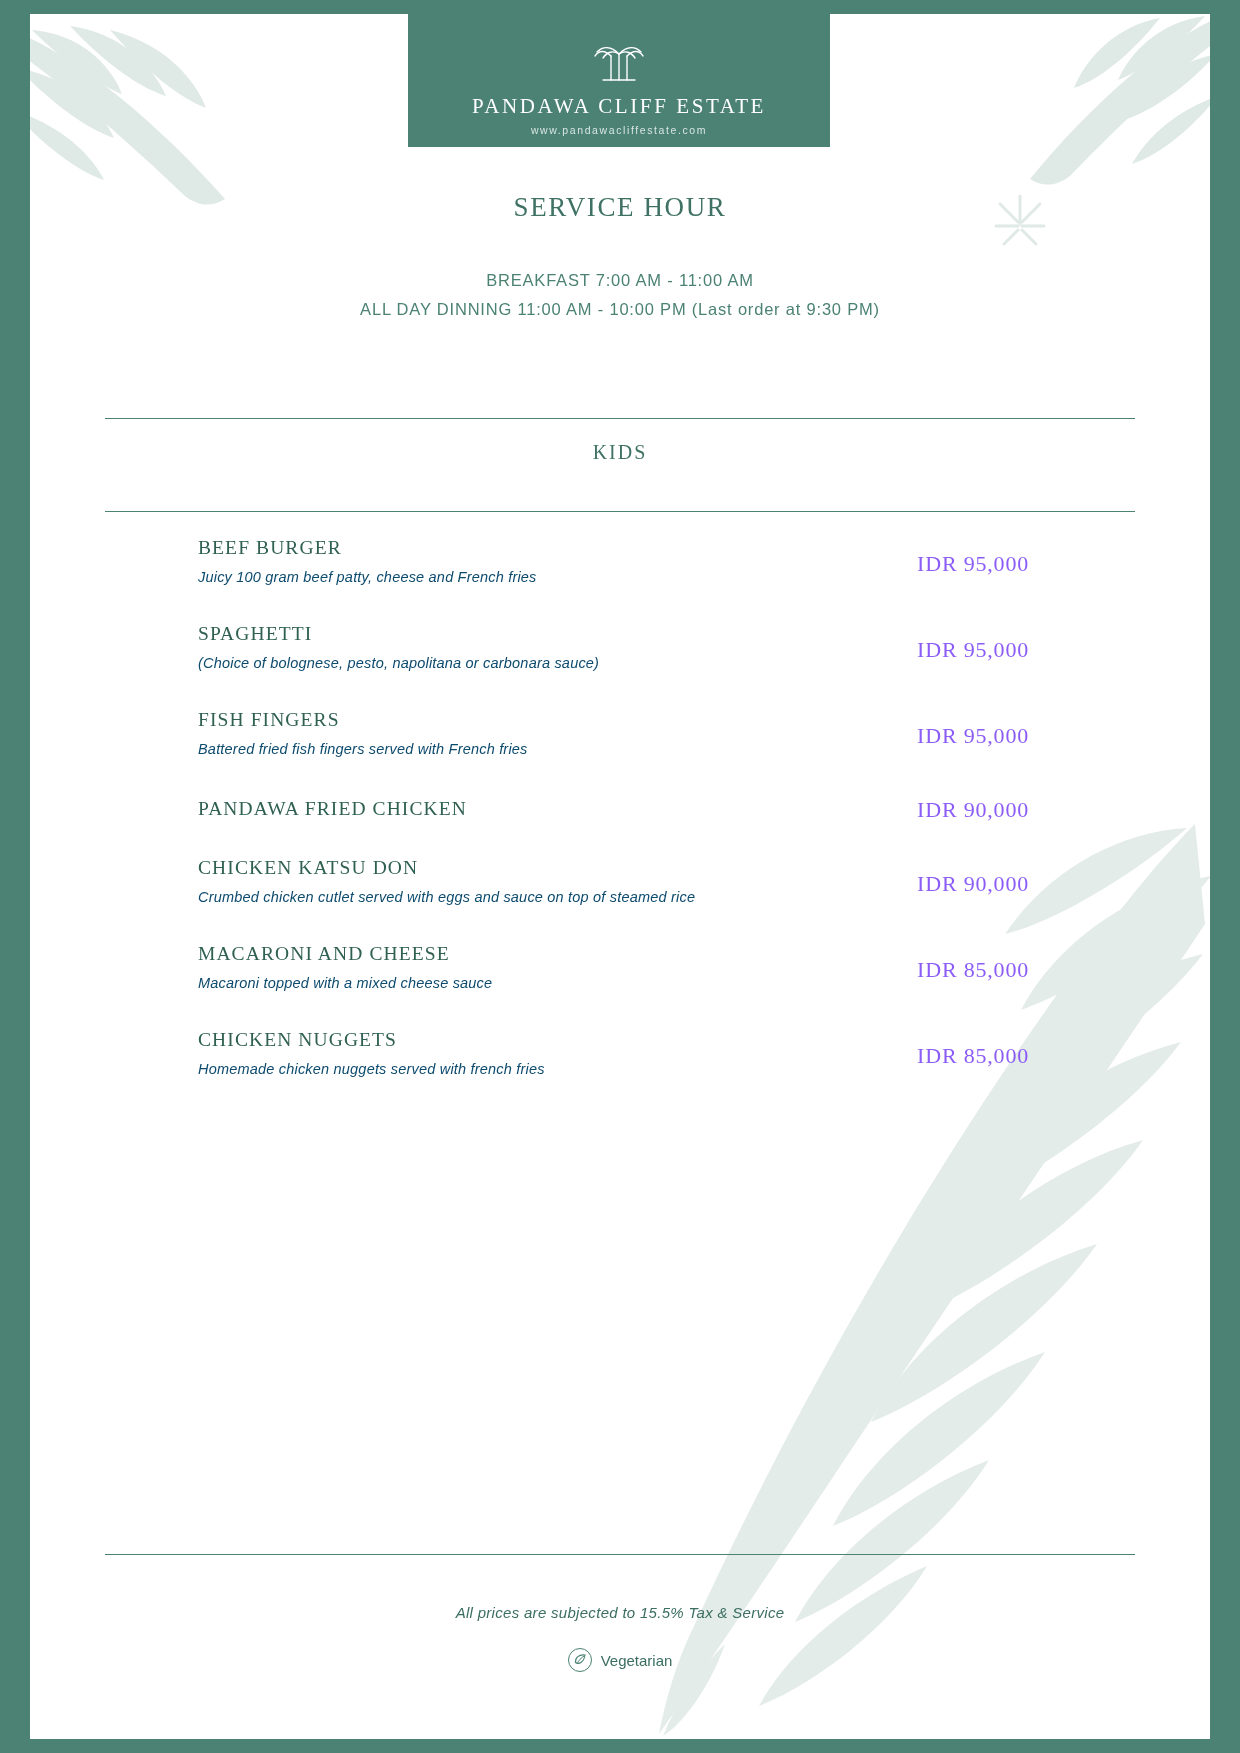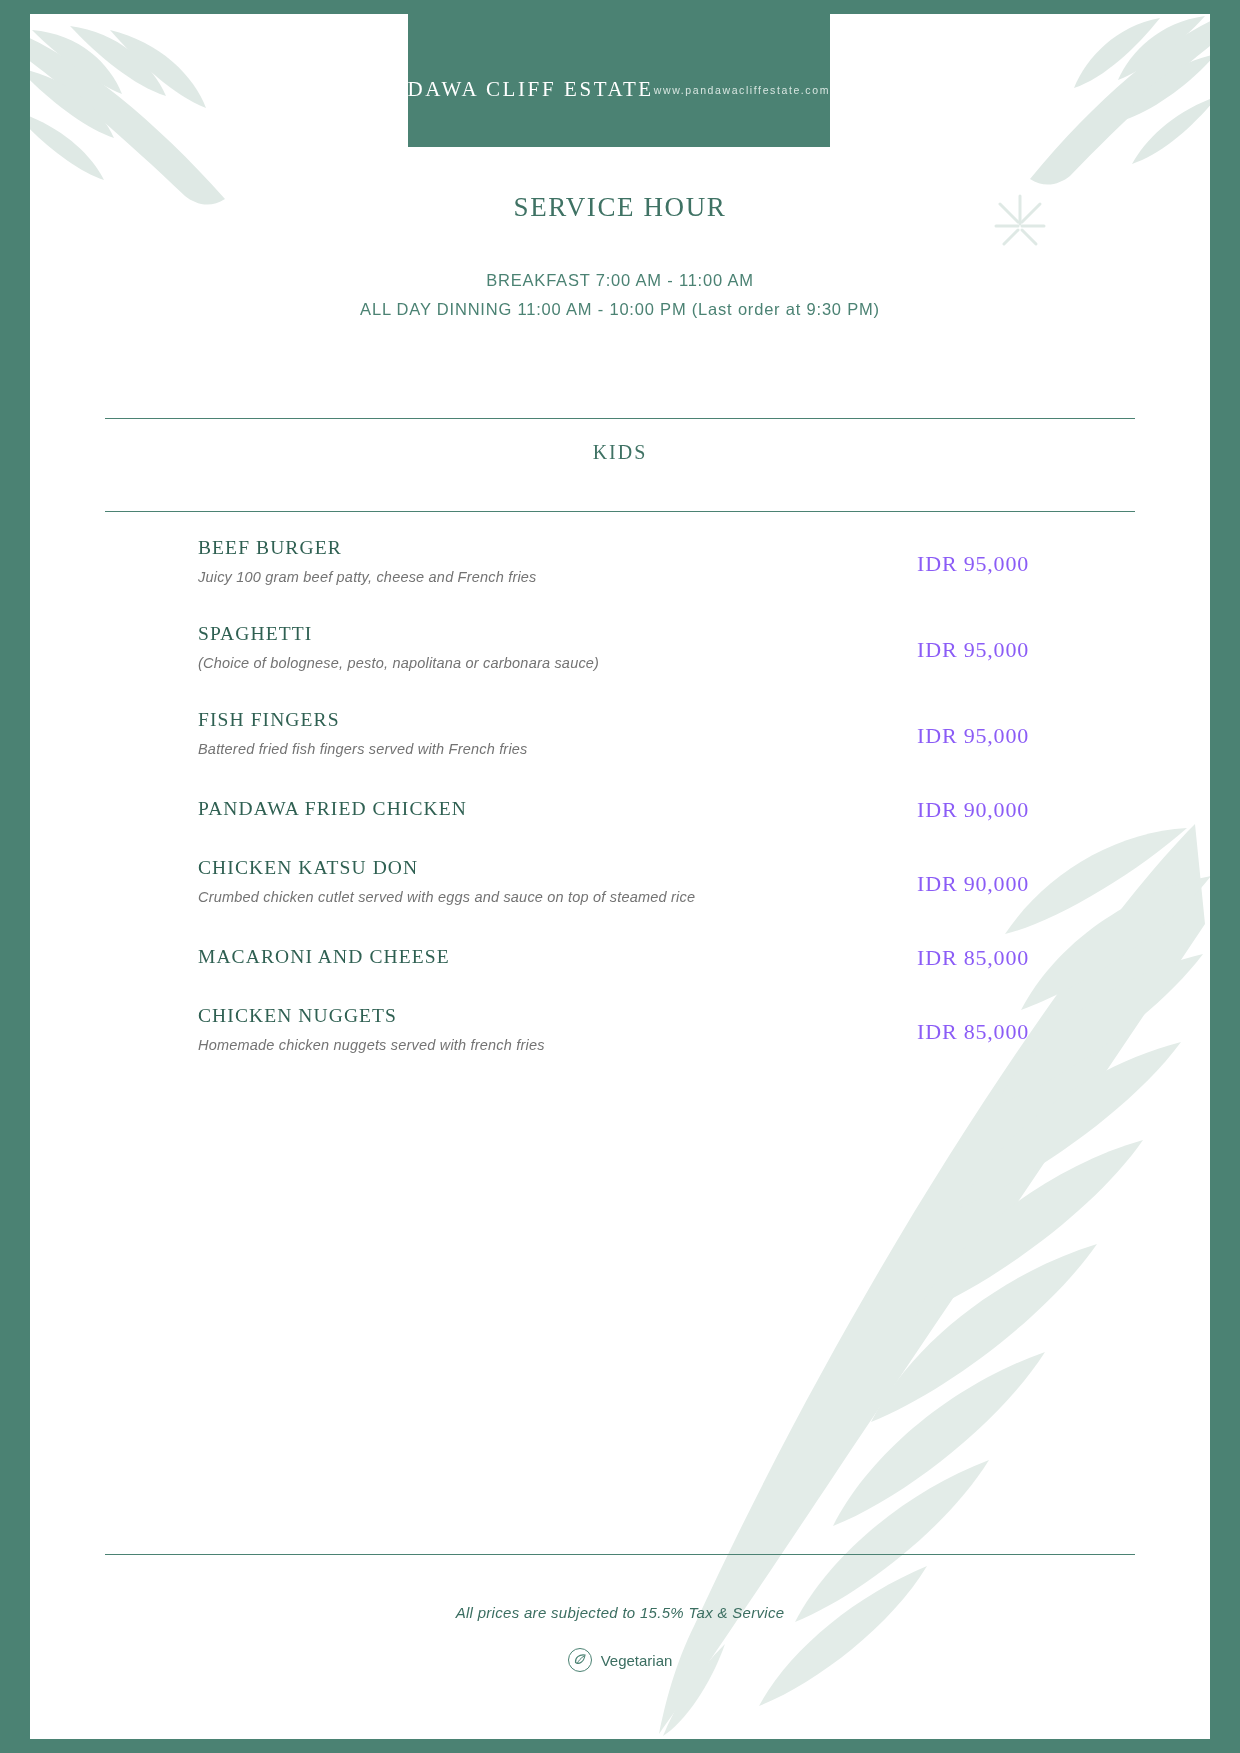--- a/index.html
+++ b/index.html
@@ -35,23 +35,23 @@
 
   
   .logo-block {
     position: absolute;
     left: 378px;
     top: 0px;
     width: 422px;
     height: 133px;
     background: #4b8273;
     display: flex;
-    flex-direction: row;
+    flex-direction: column;
     align-items: center;
-    justify-content: flex-end;
+    justify-content: center;
     padding-top: 14px;
   }
   .logo-mark { width: 60px; height: 46px; }
   .logo-name {
     color: #ffffff;
     font-family: "Liberation Serif", serif;
     font-size: 21px;
     letter-spacing: 2.6px;
     margin-top: 4px;
     white-space: nowrap;
@@ -126,21 +126,21 @@
     margin-bottom: 34px;
   }
   .item-left { width: 640px; padding-left: 93px; }
   .item-name {
     color: #2f6052;
     font-family: "Liberation Serif", serif;
     font-size: 19.5px;
     letter-spacing: 1.1px;
   }
   .item-desc {
-    color: #737373;
+    color: #0c4a6e;
     font-size: 14.5px;
     font-style: italic;
     line-height: 24px;
     margin-top: 6px;
     letter-spacing: 0.2px;
   }
   .item-price {
     color: #8b5cf6;
     font-family: "Liberation Serif", serif;
     font-size: 22px;
@@ -313,20 +313,21 @@
         <div class="item-left">
           <div class="item-name">CHICKEN  KATSU DON</div>
           <div class="item-desc">Crumbed chicken cutlet served with eggs and sauce on top of steamed rice</div>
         </div>
         <div class="item-price">IDR 90,000</div>
       </div>
 
       <div class="item">
         <div class="item-left">
           <div class="item-name">MACARONI AND CHEESE</div>
+          <div class="item-desc">Macaroni topped with a mixed cheese sauce</div>
         </div>
         <div class="item-price">IDR 85,000</div>
       </div>
 
       <div class="item">
         <div class="item-left">
           <div class="item-name">CHICKEN NUGGETS</div>
           <div class="item-desc">Homemade chicken nuggets served with french fries</div>
         </div>
         <div class="item-price">IDR 85,000</div>

